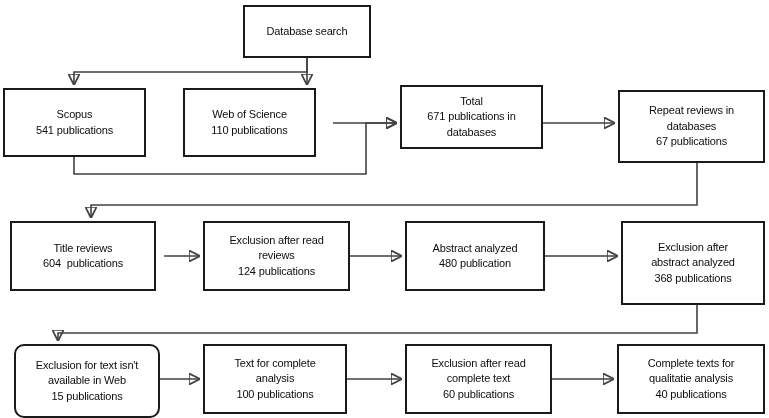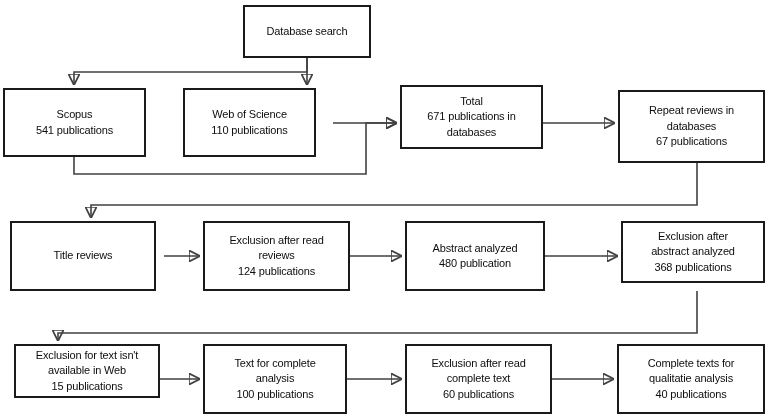--- a/index.html
+++ b/index.html
@@ -104,36 +104,37 @@
         <span class="ln">671 publications in</span>
         <span class="ln">databases</span>
       </div>
       <div class="node" style="left: 618px; top: 90px; width: 147px; height: 73px; border-color: rgb(26, 26, 26); color: rgb(13, 13, 13);">
         <span class="ln">Repeat reviews in</span>
         <span class="ln">databases</span>
         <span class="ln">67 publications</span>
       </div>
       <div class="node" style="left: 10px; top: 221px; width: 146px; height: 70px; border-color: rgb(26, 26, 26); color: rgb(13, 13, 13);">
         <span class="ln">Title reviews</span>
+        <span class="ln">604  publications</span>
       </div>
       <div class="node" style="left: 203px; top: 221px; width: 147px; height: 70px; border-color: rgb(26, 26, 26); color: rgb(13, 13, 13);">
         <span class="ln">Exclusion after read</span>
         <span class="ln">reviews</span>
         <span class="ln">124 publications</span>
       </div>
       <div class="node" style="left: 405px; top: 221px; width: 140px; height: 70px; border-color: rgb(26, 26, 26); color: rgb(13, 13, 13);">
         <span class="ln">Abstract analyzed</span>
         <span class="ln">480 publication</span>
       </div>
-      <div class="node" style="left: 621px; top: 221px; width: 144px; height: 62px; border-color: rgb(26, 26, 26); color: rgb(13, 13, 13);">
+      <div class="node" style="left: 621px; top: 221px; width: 144px; height: 84px; border-color: rgb(26, 26, 26); color: rgb(13, 13, 13);">
         <span class="ln">Exclusion after</span>
         <span class="ln">abstract analyzed</span>
         <span class="ln">368 publications</span>
       </div>
-      <div class="node" style="left: 14px; top: 344px; width: 146px; height: 54px; border-color: rgb(26, 26, 26); color: rgb(13, 13, 13);">
+      <div class="node" style="left: 14px; top: 344px; width: 146px; height: 74px; border-color: rgb(26, 26, 26); color: rgb(13, 13, 13); border-radius: 10px;">
         <span class="ln">Exclusion for text isn't</span>
         <span class="ln">available in Web</span>
         <span class="ln">15 publications</span>
       </div>
       <div class="node" style="left: 203px; top: 344px; width: 144px; height: 70px; border-color: rgb(26, 26, 26); color: rgb(13, 13, 13);">
         <span class="ln">Text for complete</span>
         <span class="ln">analysis</span>
         <span class="ln">100 publications</span>
       </div>
       <div class="node" style="left: 405px; top: 344px; width: 147px; height: 70px; border-color: rgb(26, 26, 26); color: rgb(13, 13, 13);">

